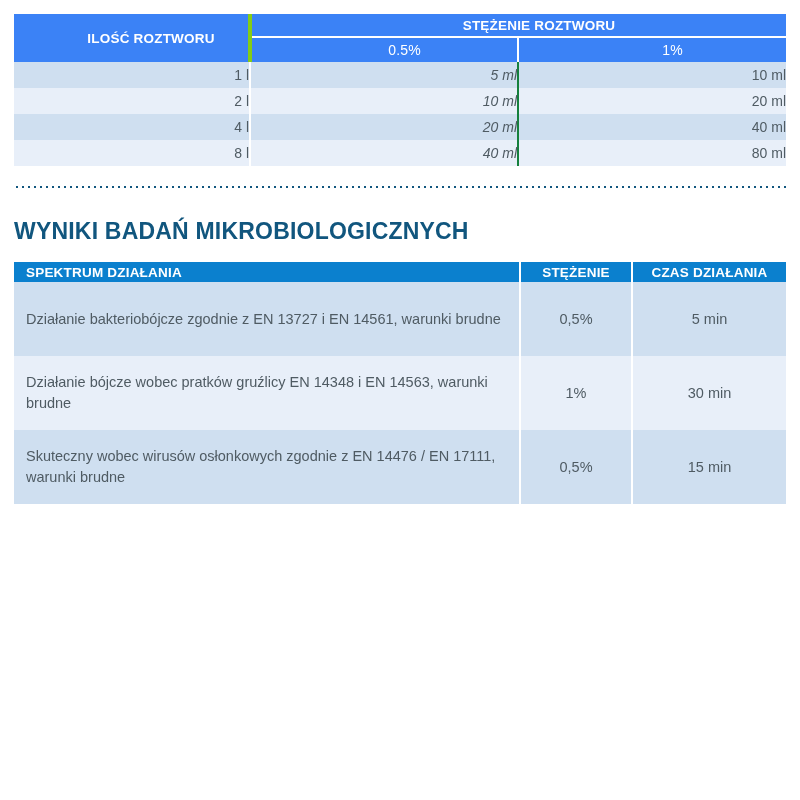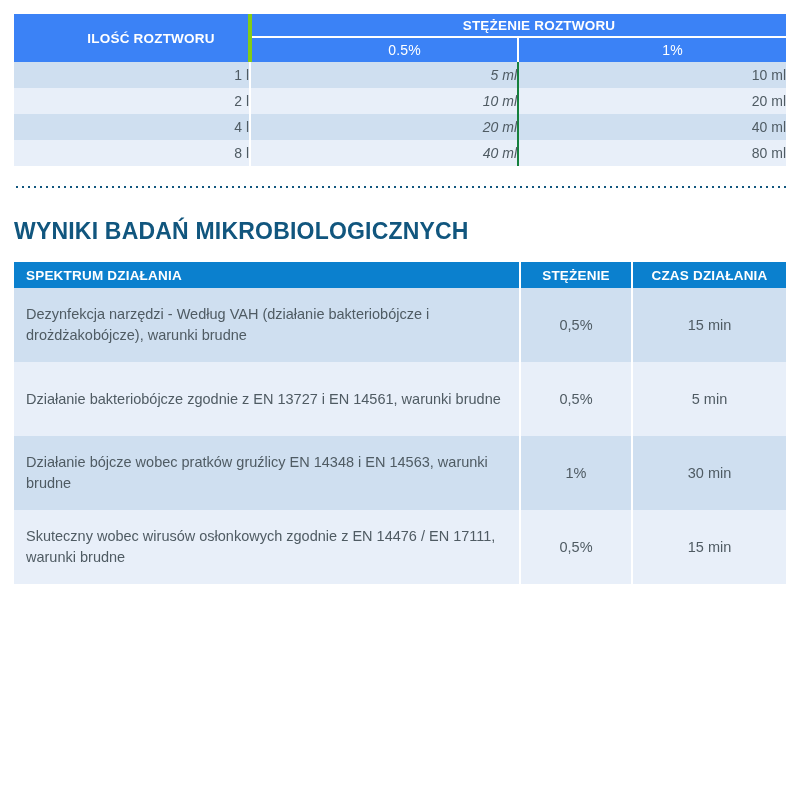--- a/index.html
+++ b/index.html
@@ -98,21 +98,21 @@
 
   
   #micro-table { margin-top: 11px; }
 
   #micro-table th {
     background: #0b80ce;
     color: #ffffff;
     font-size: 13.5px;
     font-weight: bold;
     letter-spacing: 0.2px;
-    height: 26px;
+    height: 20px;
     vertical-align: middle;
   }
   #micro-table th.spectrum-head {
     text-align: left;
     padding-left: 12px;
     border-right: 2px solid #ffffff;
   }
   #micro-table th.conc-head,
   #micro-table th.time-head {
     text-align: center;
@@ -193,25 +193,20 @@
     </colgroup>
     <thead>
       <tr>
         <th class="spectrum-head">SPEKTRUM DZIAŁANIA</th>
         <th class="conc-head">STĘŻENIE</th>
         <th class="time-head">CZAS DZIAŁANIA</th>
       </tr>
     </thead>
     <tbody>
       <tr>
-        <td class="cell-spectrum">Dezynfekcja narzędzi - Według VAH (działanie bakteriobójcze i drożdżakobójcze), warunki brudne</td>
-        <td class="cell-conc">0,5%</td>
-        <td class="cell-time">15 min</td>
-      </tr>
-      <tr>
         <td class="cell-spectrum">Działanie bakteriobójcze zgodnie z EN 13727 i EN 14561, warunki brudne</td>
         <td class="cell-conc">0,5%</td>
         <td class="cell-time">5 min</td>
       </tr>
       <tr>
         <td class="cell-spectrum">Działanie bójcze wobec pratków gruźlicy EN 14348 i EN 14563, warunki brudne</td>
         <td class="cell-conc">1%</td>
         <td class="cell-time">30 min</td>
       </tr>
       <tr>

